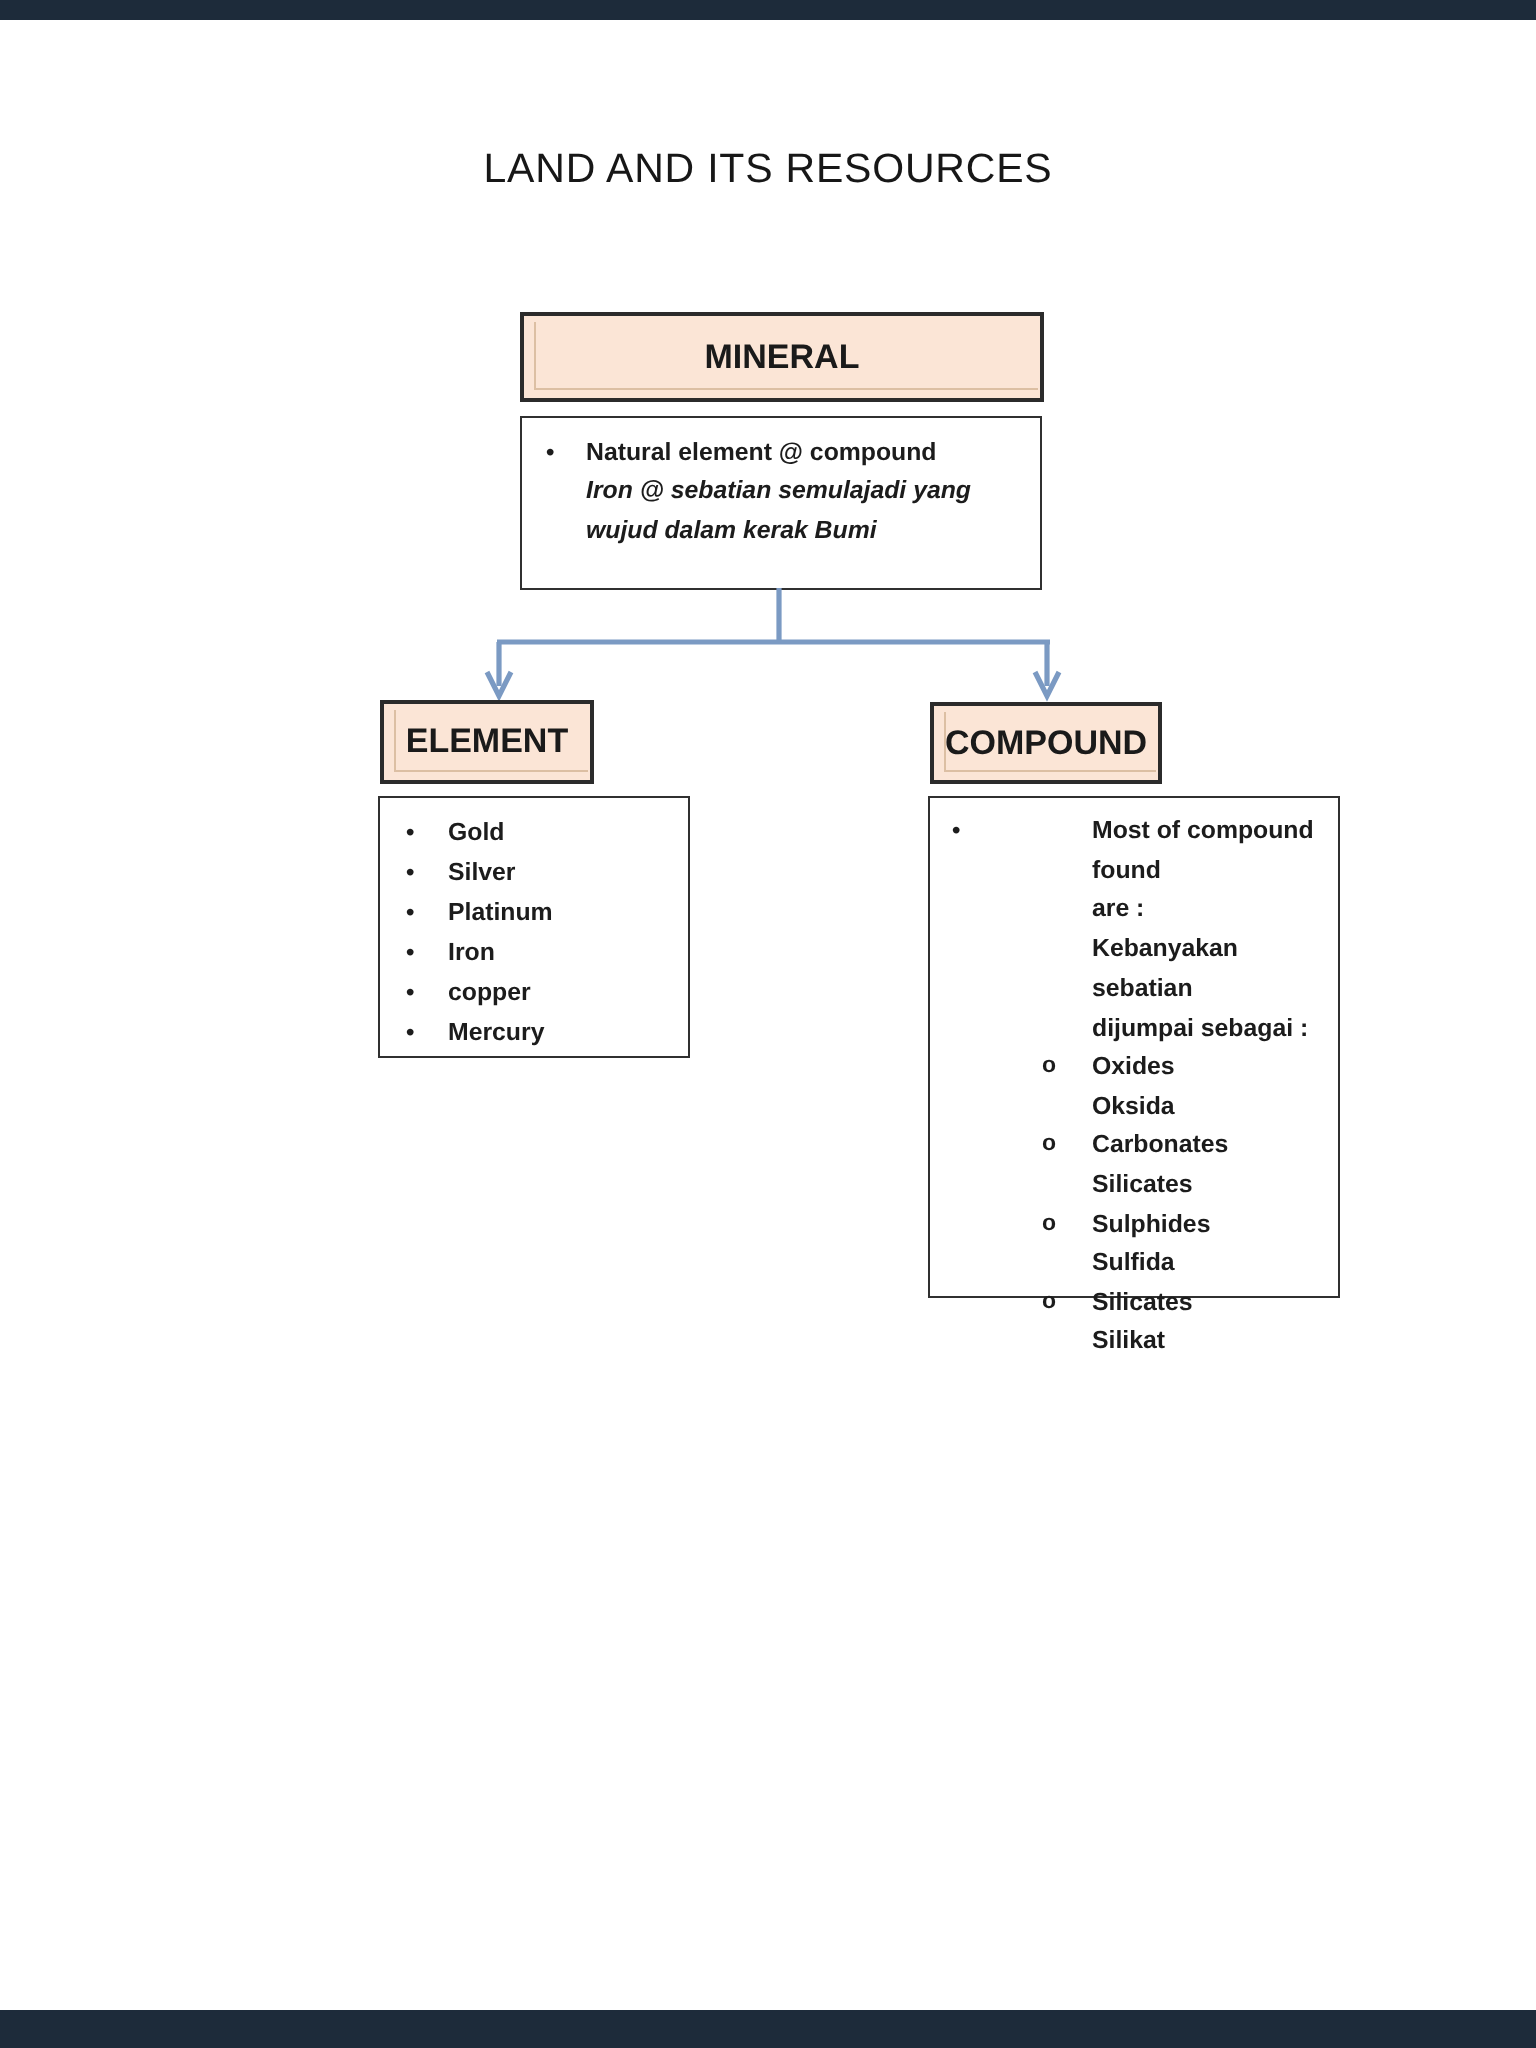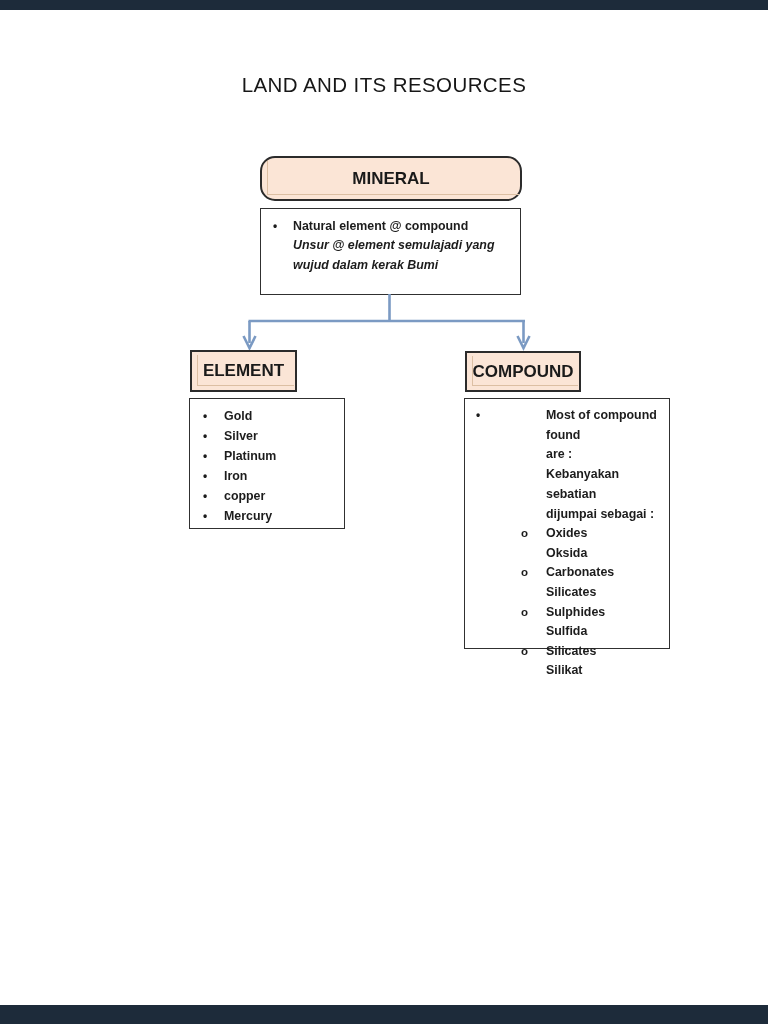--- a/index.html
+++ b/index.html
@@ -18,21 +18,21 @@
   
   .hdr{
     position:absolute;background:#fbe5d6;border:2px solid #2b2b2b;
     display:flex;align-items:center;justify-content:center;
     font-weight:700;font-size:17px;color:#1a1a1a;box-sizing:border-box;
   }
   .hdr::after{
     content:"";position:absolute;left:5px;top:3px;bottom:4px;right:1px;
     border-left:1.5px solid #dcbfa3;border-bottom:1.5px solid #dcbfa3;pointer-events:none;
   }
-  #hdr-mineral{left:260px;top:156px;width:262px;height:45px;border-radius:15px;}
+  #hdr-mineral{left:260px;top:156px;width:262px;height:45px;}
   #hdr-element{left:190px;top:350px;width:107px;height:42px;}
   #hdr-compound{left:465px;top:351px;width:116px;height:41px;}
 
   
   .listbox{
     position:absolute;background:#ffffff;border:1.6px solid #303030;
     box-sizing:border-box;font-weight:700;font-size:12.4px;color:#1c1c1c;
   }
   #desc-box{left:260px;top:208px;width:261px;height:87px;padding:8px 0 0 12px;}
   #element-box{left:189px;top:398px;width:156px;height:131px;padding:7px 0 0 13px;}
@@ -68,21 +68,21 @@
 
   <div class="hdr" id="hdr-mineral">
     <span>MINERAL</span>
   </div>
 
   <div class="listbox" id="desc-box">
     <div class="row">
       <span class="bullet">•</span>
       <div class="lines">
         <div>Natural element @ compound</div>
-        <div class="it">Unsur @ element semulajadi yang</div>
+        <div class="it">Iron @ sebatian semulajadi yang</div>
         <div class="it">wujud dalam kerak Bumi</div>
       </div>
     </div>
   </div>
 
   <svg class="connector" width="300" height="62" viewBox="0 0 300 62">
     <g stroke="#7b9ac3" stroke-width="2.6" fill="none">
       <path d="M149.5 1 V 28"></path>
       <path d="M8.5 28 H 285"></path>
       <path d="M9.5 28 V 50"></path>

